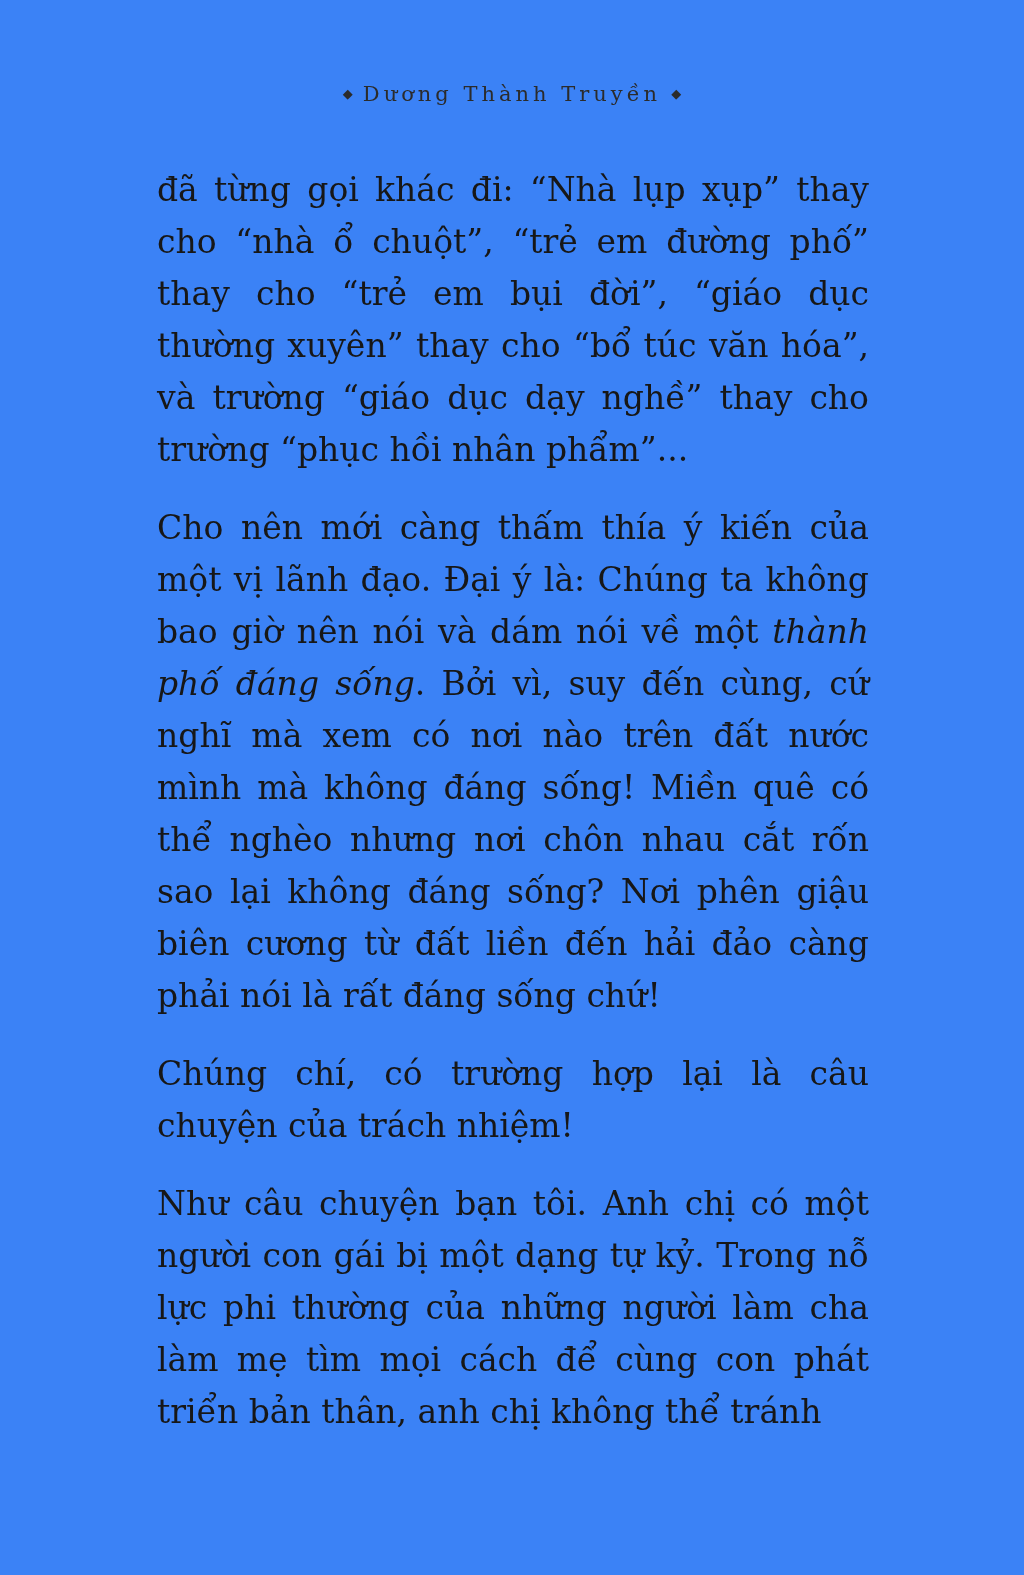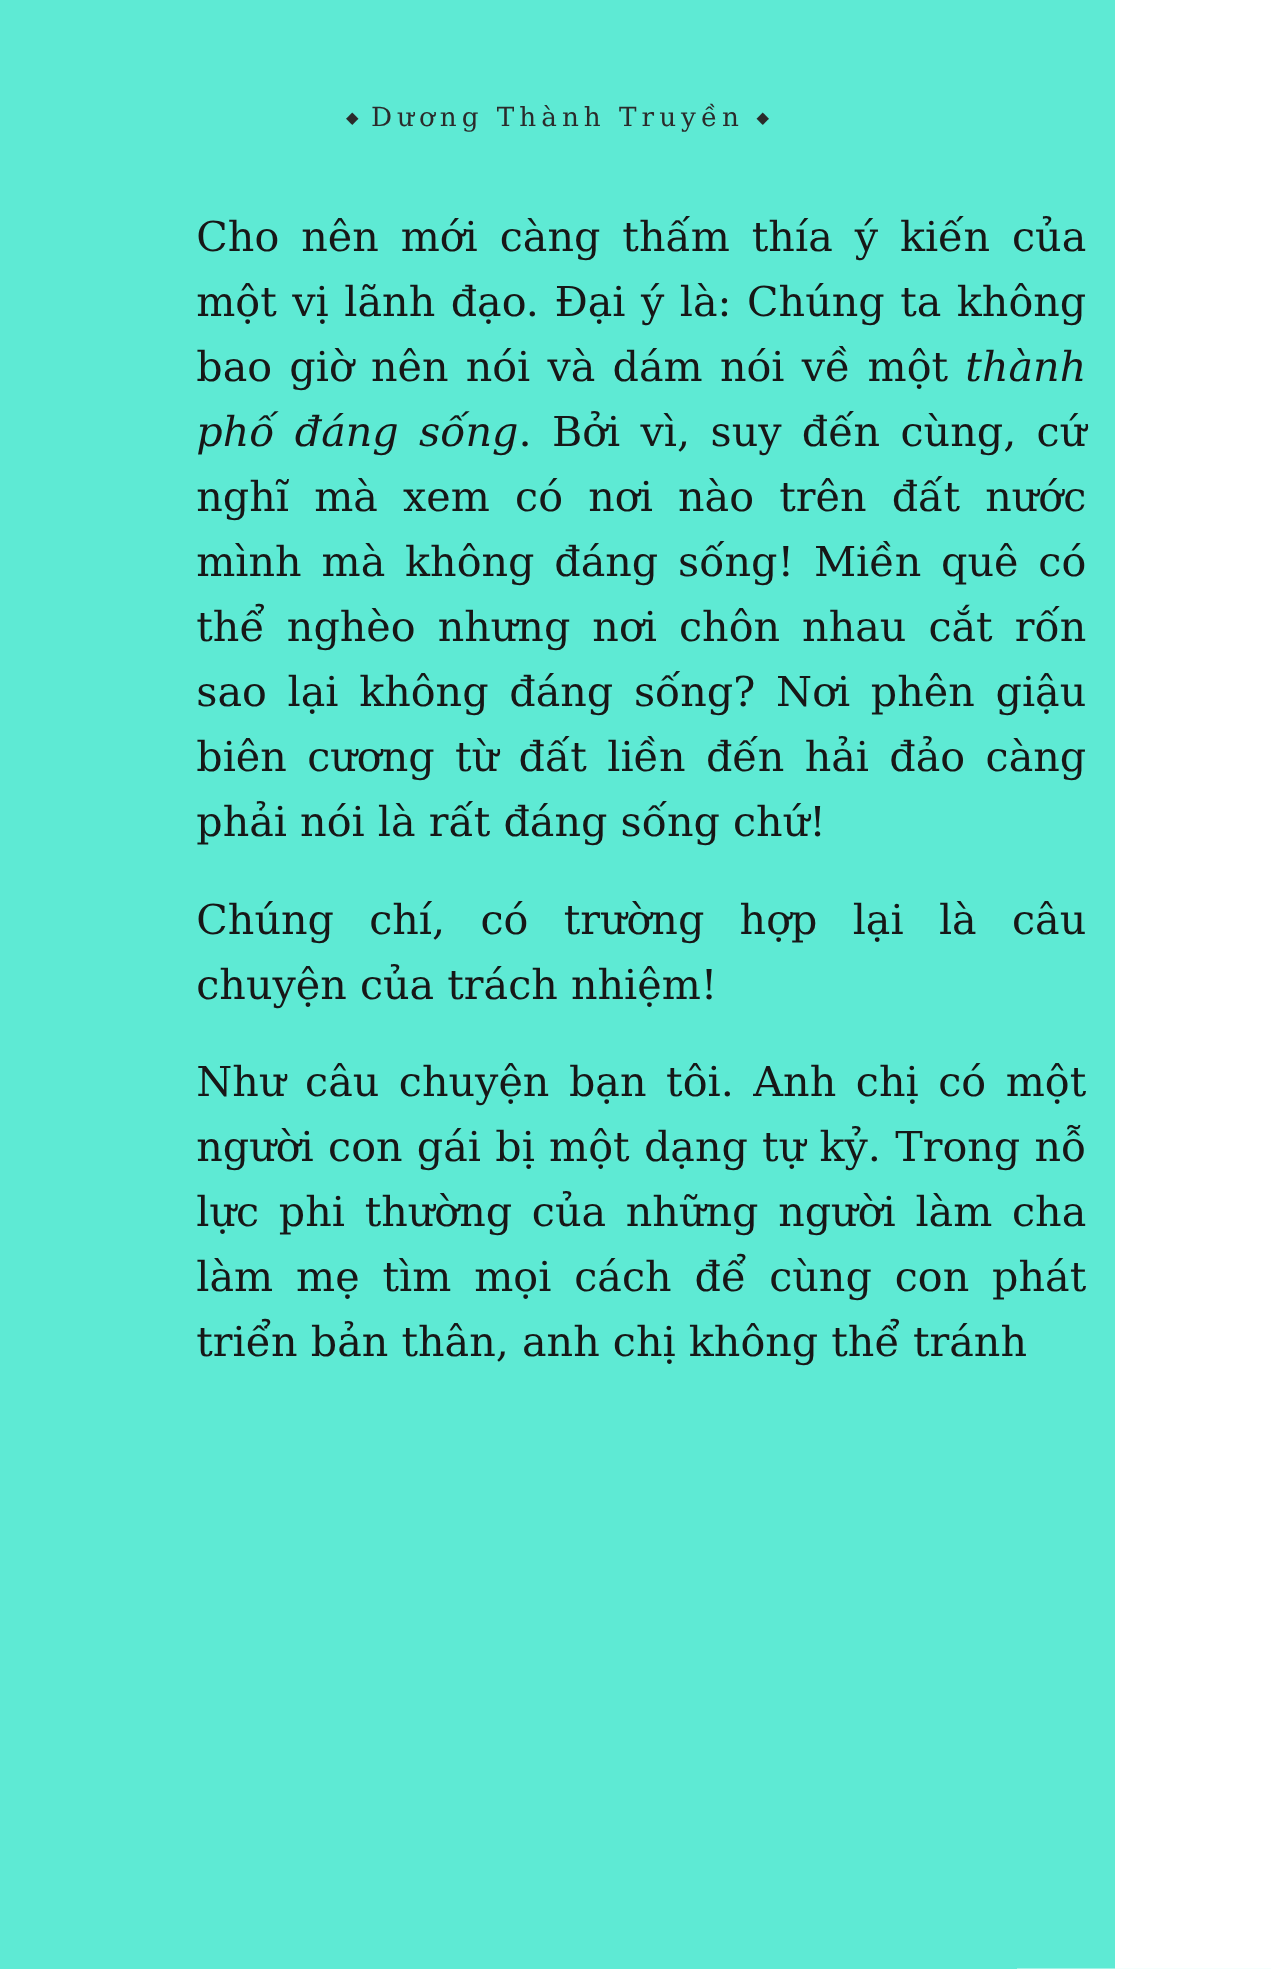--- a/index.html
+++ b/index.html
@@ -8,23 +8,23 @@
     width: 1024px;
     height: 1575px;
     background: #ffffff;
     font-family: "DejaVu Serif", "Liberation Serif", serif;
     color: #1a1a1a;
     overflow: hidden;
   }
 
   .page {
     position: relative;
-    width: 892px;
+    width: 1024px;
     height: 1575px;
-    background: #5eead4;
+    background: #3b82f6;
   }
 
   .running-header {
     position: absolute;
     top: 82px;
     left: 0;
     width: 100%;
     text-align: center;
     font-size: 21px;
     letter-spacing: 4px;
@@ -75,19 +75,20 @@
 </head>
 <body>
 
 <div class="page">
 
   <div class="running-header">
     <span class="ornament">◆</span><span>Dương Thành Truyền</span><span class="ornament">◆</span>
   </div>
 
   <div class="text-block">
+    <p>đã từng gọi khác đi: “Nhà lụp xụp” thay cho “nhà ổ chuột”, “trẻ em đường phố” thay cho “trẻ em bụi đời”, “giáo dục thường xuyên” thay cho “bổ túc văn hóa”, và trường “giáo dục dạy nghề” thay cho trường “phục hồi nhân phẩm”...</p>
     <p><span>Cho nên mới càng thấm thía ý kiến của một vị lãnh đạo. Đại ý là: Chúng ta không bao giờ nên nói và dám nói về một </span><span class="italic">thành phố đáng sống</span><span>. Bởi vì, suy đến cùng, cứ nghĩ mà xem có nơi nào trên đất nước mình mà không đáng sống! Miền quê có thể nghèo nhưng nơi chôn nhau cắt rốn sao lại không đáng sống? Nơi phên giậu biên cương từ đất liền đến hải đảo càng phải nói là rất đáng sống chứ!</span></p>
     <p>Chúng chí, có trường hợp lại là câu chuyện của trách nhiệm!</p>
     <p>Như câu chuyện bạn tôi. Anh chị có một người con gái bị một dạng tự kỷ. Trong nỗ lực phi thường của những người làm cha làm mẹ tìm mọi cách để cùng con phát triển bản thân, anh chị không thể tránh</p>
   </div>
 
 
 </div>
 
 </body></html>

